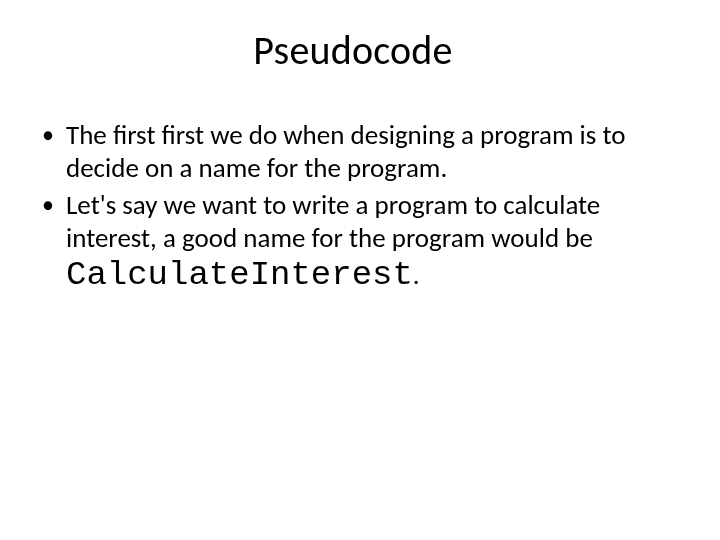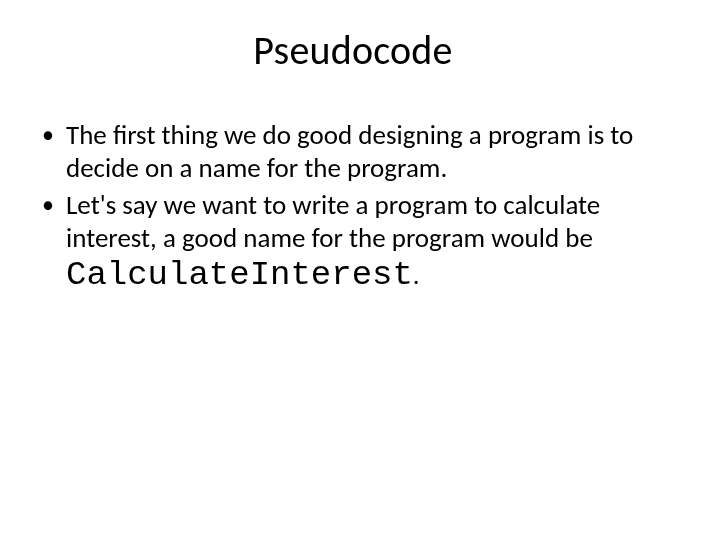--- a/index.html
+++ b/index.html
@@ -51,19 +51,19 @@
     font-size: 34px;
   }
 </style>
 </head>
 <body>
 
 <div class="slide">
   <h1 class="title">Pseudocode</h1>
   <ul class="bullets">
     <li>
-      <span>The first thing we do good designing a program is to decide on a name for the program.</span>
+      <span>The first first we do when designing a program is to decide on a name for the program.</span>
     </li>
     <li>
       <span>Let's say we want to write a program to calculate interest, a good name for the program would be </span><span class="mono">CalculateInterest</span><span>.</span>
     </li>
   </ul>
 </div>
 
 </body></html>

